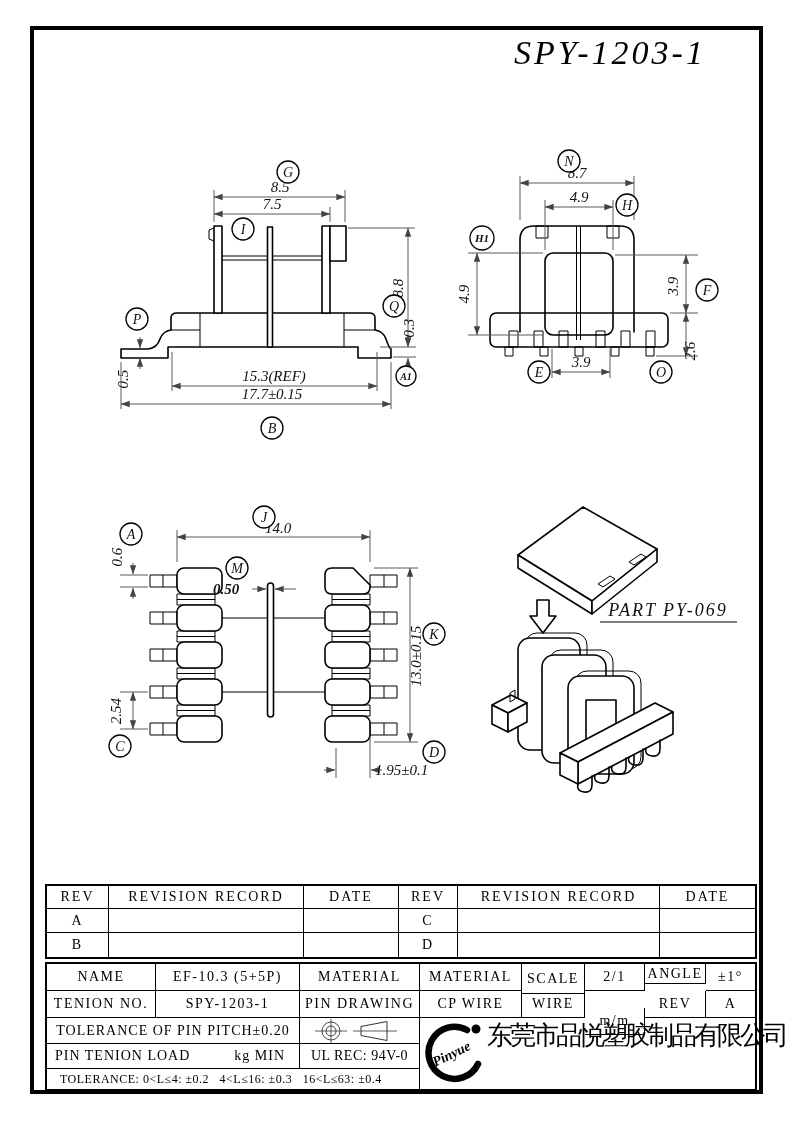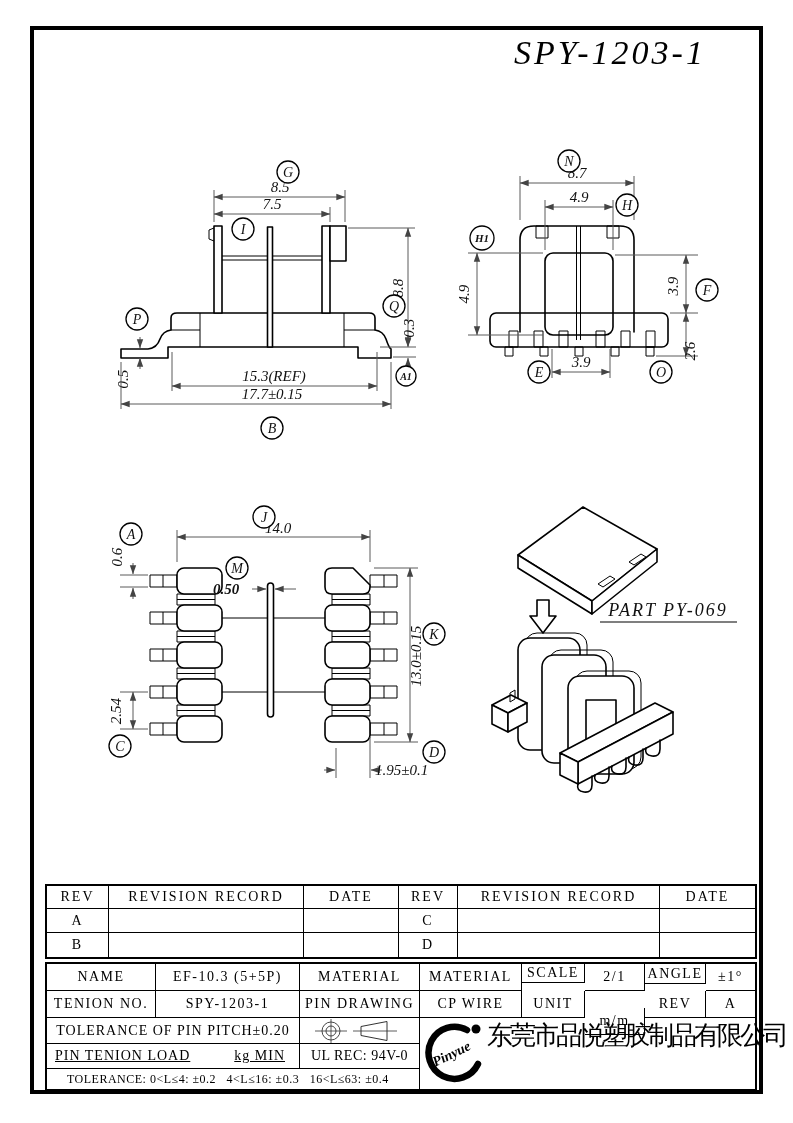--- a/index.html
+++ b/index.html
@@ -24,22 +24,22 @@
              display:grid;grid-template-columns:62px 195px 95px 59px 202px 95px;grid-template-rows:23px 24px 24px;}
   .rev-table>div{border-right:1px solid #000;border-bottom:1px solid #000;display:flex;align-items:center;
              justify-content:center;font:14px "Liberation Serif",serif;letter-spacing:2px;}
   .rev-table>div:nth-child(6n){border-right:none;}
   .rev-table>div:nth-child(n+13){border-bottom:none;}
   .tb{position:absolute;left:45px;top:962px;width:708px;height:125px;border:2px solid #000;box-sizing:content-box;}
   .tb .cell{position:absolute;border-right:1px solid #000;border-bottom:1px solid #000;box-sizing:border-box;
             display:flex;align-items:center;justify-content:center;font:14px "Liberation Serif",serif;letter-spacing:1.5px;}
   .tb .nbr{border-right:none;}
   .tb .nbb{border-bottom:none;}
-  .tb .load{justify-content:space-between;padding:0 14px 0 8px;letter-spacing:1px;text-decoration:underline;}
-  .tb .tol{font:12px "Liberation Serif",serif;letter-spacing:.5px;white-space:pre;justify-content:flex-start;padding-left:20px;}
+  .tb .load{justify-content:space-between;padding:0 14px 0 8px;letter-spacing:1px;}
+  .tb .tol{font:12px "Liberation Serif",serif;letter-spacing:.5px;white-space:pre;justify-content:flex-start;padding-left:13px;}
   .company{position:absolute;left:373px;top:54px;width:335px;height:71px;}
   .co-name{position:absolute;left:67px;top:0px;width:277px;height:30px;line-height:30px;
            font:26px "Liberation Serif",serif;letter-spacing:-3px;white-space:nowrap;}
   .co-tel{position:absolute;left:64px;top:31px;font:13px "Liberation Serif",serif;letter-spacing:1px;white-space:pre;}
   .co-fax{position:absolute;left:48px;top:48px;font:13px "Liberation Serif",serif;letter-spacing:1px;}
   .co-mail{font:12px "Liberation Sans",sans-serif;color:#8f8f8f;letter-spacing:0px;margin-left:12px;}
   .logo{position:absolute;left:0px;top:4px;}
 </style>
 </head>
 <body>
@@ -381,30 +381,30 @@
     <div>D</div>
     <div></div>
     <div></div>
   </div>
 
   <div class="tb">
     <div class="cell" style="left:0;top:0;width:109px;height:27px">NAME</div>
     <div class="cell" style="left:109px;top:0;width:144px;height:27px">EF-10.3 (5+5P)</div>
     <div class="cell" style="left:253px;top:0;width:120px;height:27px">MATERIAL</div>
     <div class="cell" style="left:373px;top:0;width:102px;height:27px">MATERIAL</div>
-    <div class="cell" style="left:475px;top:0;width:63px;height:19px">SCALE</div>
+    <div class="cell" style="left:475px;top:0;width:63px;height:30px">SCALE</div>
     <div class="cell" style="left:538px;top:0;width:60px;height:27px">2/1</div>
     <div class="cell" style="left:598px;top:0;width:61px;height:20px">ANGLE</div>
     <div class="cell nbr" style="left:659px;top:0;width:49px;height:27px">±1°</div>
 
     <div class="cell" style="left:0;top:27px;width:109px;height:27px">TENION NO.</div>
     <div class="cell" style="left:109px;top:27px;width:144px;height:27px">SPY-1203-1</div>
     <div class="cell" style="left:253px;top:27px;width:120px;height:27px">PIN DRAWING</div>
     <div class="cell" style="left:373px;top:27px;width:102px;height:27px">CP WIRE</div>
-    <div class="cell" style="left:475px;top:27px;width:63px;height:27px">UNIT</div>
+    <div class="cell" style="left:475px;top:27px;width:63px;height:27px">WIRE</div>
     <div class="cell" style="left:538px;top:44px;width:60px;height:27px">m/m</div>
     <div class="cell" style="left:598px;top:27px;width:61px;height:27px">REV</div>
     <div class="cell nbr" style="left:659px;top:27px;width:49px;height:27px">A</div>
 
     <div class="cell" style="left:0;top:54px;width:253px;height:26px;letter-spacing:1px">TOLERANCE OF PIN PITCH±0.20</div>
     <div class="cell" style="left:253px;top:54px;width:120px;height:26px">
       <svg width="118" height="24" viewBox="0 0 118 24">
         <circle cx="30" cy="12" r="5" fill="none" stroke="#333" stroke-width="0.9"></circle>
         <circle cx="30" cy="12" r="9" fill="none" stroke="#333" stroke-width="0.9"></circle>
         <line x1="14" y1="12" x2="46" y2="12" stroke="#333" stroke-width="0.8"></line>

